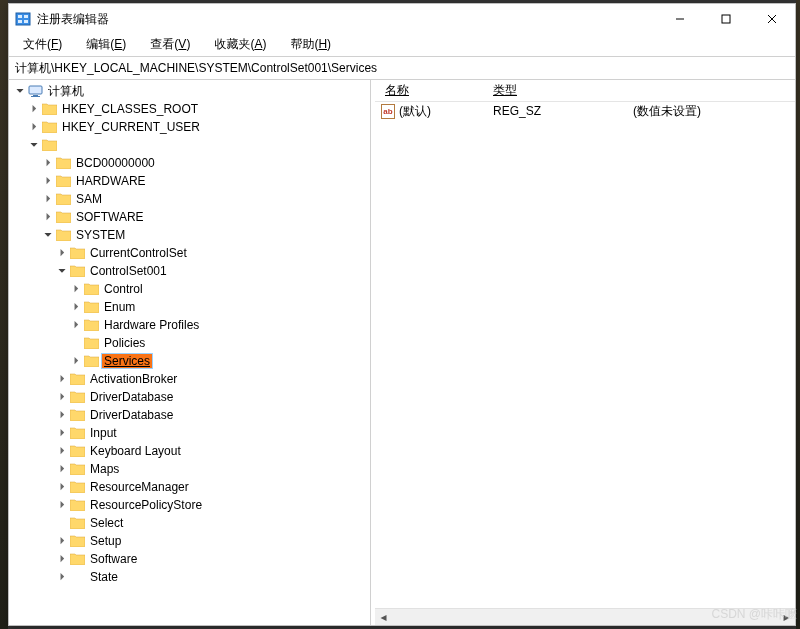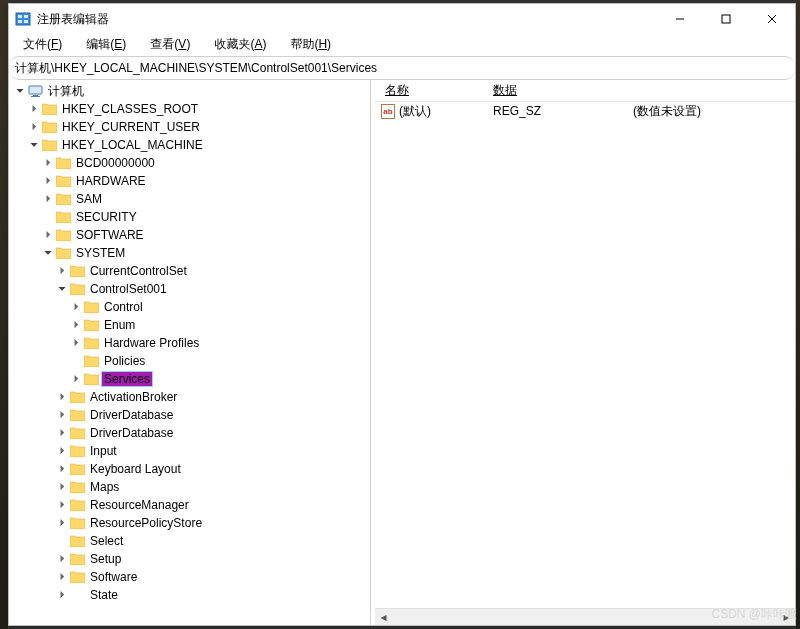--- a/index.html
+++ b/index.html
@@ -6,21 +6,21 @@
   body { width: 800px; height: 629px; background: #333; overflow: hidden; position: relative; }
   .window { position: absolute; top: 3px; left: 8px; right: 4px; bottom: 3px; background: #fff; border: 1px solid rgba(0,0,0,0.25); box-shadow: 0 2px 8px rgba(0,0,0,0.3); display: flex; flex-direction: column; }
   .titlebar { height: 30px; display: flex; align-items: center; padding-left: 6px; }
   .titlebar .app-icon { width: 16px; height: 16px; margin-right: 6px; display: flex; align-items: center; }
   .titlebar .title { flex: 1; font-size: 12px; }
   .sysbtns { display: flex; height: 100%; }
   .sysbtn { width: 46px; height: 100%; display: flex; align-items: center; justify-content: center; }
   .menubar { height: 22px; display: flex; align-items: flex-start; padding-left: 6px; gap: 8px; }
   .menuitem { padding: 2px 8px; cursor: default; }
   .menuitem .accel { text-decoration: underline; }
-  .addressbar { height: 24px; border-top: 1px solid #d0d0d0; border-bottom: 1px solid #d0d0d0; display: flex; align-items: center; padding: 0 6px; background: #fff; border-radius: 10px; }
+  .addressbar { height: 24px; border-top: 1px solid #d0d0d0; border-bottom: 1px solid #d0d0d0; display: flex; align-items: center; padding: 0 6px; background: #fff; }
   .content { flex: 1; display: flex; min-height: 0; }
   .tree-pane { width: 362px; overflow: auto; padding-top: 2px; border-right: 1px solid #d0d0d0; }
   .splitter { width: 4px; cursor: col-resize; background: transparent; }
   .list-pane { flex: 1; display: flex; flex-direction: column; min-height: 0; }
   .list-header { display: flex; height: 22px; align-items: center; border-bottom: 1px solid #e5e5e5; padding-left: 4px; text-decoration: underline; }
   .col-h { padding: 2px 6px; text-align: left; cursor: default; }
   .col-name { width: 108px; }
   .col-type { width: 140px; }
   .col-data { flex: 1; }
   .list-body { flex: 1; overflow: auto; position: relative; }
@@ -31,21 +31,21 @@
   .val-icon { width: 14px; height: 15px; background: #fff; border: 1px solid #b37a3f; display: flex; align-items: center; justify-content: center; font-size: 8px; font-weight: bold; color: #c0392b; }
   .hscroll { height: 17px; background: #f0f0f0; display: flex; align-items: center; border-top: 1px solid #e1e1e1; }
   .hscroll .arrow { width: 17px; height: 100%; display: flex; align-items: center; justify-content: center; color: #555; }
   .tree ul { list-style: none; padding-left: 14px; }
   .tree > ul { padding-left: 4px; }
   .tree-row { display: flex; align-items: center; height: 18px; white-space: nowrap; position: relative; }
   .expander { width: 14px; height: 14px; display: flex; align-items: center; justify-content: center; color: #6a6a6a; font-size: 10px; cursor: default; }
   .expander.open { color: #404040; }
   .ticon { width: 16px; height: 14px; display: flex; align-items: center; justify-content: center; margin-right: 3px; }
   .tlabel { padding: 0 2px; }
-  .tlabel.selected { background: #a21caf; outline: 1px solid #99d1ff; }
+  .tlabel.selected { background: #f97316; outline: 1px solid #99d1ff; text-decoration: underline; }
   .folder-svg { display: block; }
   .watermark { position: absolute; right: 3px; bottom: 6px; color: rgba(210,210,210,0.85); font-size: 12px; pointer-events: none; }
   .desktop-edge-l, .desktop-edge-r { position: absolute; top:0; bottom:0; width: 8px; background: linear-gradient(#3a3324,#202018); }
   .desktop-edge-l { left:0; }
   .desktop-edge-r { right:0; width:4px; }
 </style>
 </head>
 <body>
 
 <div class="desktop-edge-l"></div>
@@ -135,21 +135,20 @@
                 </div>
               </li>
               <li>
                 <div class="tree-row">
                   <span class="expander open">⏷</span>
                   <span class="ticon">
                     <svg class="folder-svg" width="15" height="12" viewBox="0 0 15 12">
                       <path d="M0 1h5l1 1h9v9a1 1 0 0 1-1 1H1a1 1 0 0 1-1-1z" fill="#ffd86b" stroke="#d9a43b" stroke-width="0.5"></path>
                     </svg>
                   </span>
-                  <span class="tlabel">HKEY_LOCAL_MACHINE</span>
                 </div>
                 <ul>
                   <li>
                     <div class="tree-row">
                       <span class="expander">⏵</span>
                       <span class="ticon">
                         <svg class="folder-svg" width="15" height="12" viewBox="0 0 15 12">
                           <path d="M0 1h5l1 1h9v9a1 1 0 0 1-1 1H1a1 1 0 0 1-1-1z" fill="#ffd86b" stroke="#d9a43b" stroke-width="0.5"></path>
                         </svg>
                       </span>
@@ -169,31 +168,20 @@
                   </li>
                   <li>
                     <div class="tree-row">
                       <span class="expander">⏵</span>
                       <span class="ticon">
                         <svg class="folder-svg" width="15" height="12" viewBox="0 0 15 12">
                           <path d="M0 1h5l1 1h9v9a1 1 0 0 1-1 1H1a1 1 0 0 1-1-1z" fill="#ffd86b" stroke="#d9a43b" stroke-width="0.5"></path>
                         </svg>
                       </span>
                       <span class="tlabel">SAM</span>
-                    </div>
-                  </li>
-                  <li>
-                    <div class="tree-row">
-                      <span class="expander"></span>
-                      <span class="ticon">
-                        <svg class="folder-svg" width="15" height="12" viewBox="0 0 15 12">
-                          <path d="M0 1h5l1 1h9v9a1 1 0 0 1-1 1H1a1 1 0 0 1-1-1z" fill="#ffd86b" stroke="#d9a43b" stroke-width="0.5"></path>
-                        </svg>
-                      </span>
-                      <span class="tlabel">SECURITY</span>
                     </div>
                   </li>
                   <li>
                     <div class="tree-row">
                       <span class="expander">⏵</span>
                       <span class="ticon">
                         <svg class="folder-svg" width="15" height="12" viewBox="0 0 15 12">
                           <path d="M0 1h5l1 1h9v9a1 1 0 0 1-1 1H1a1 1 0 0 1-1-1z" fill="#ffd86b" stroke="#d9a43b" stroke-width="0.5"></path>
                         </svg>
                       </span>
@@ -423,21 +411,21 @@
                 </ul>
               </li>
             </ul>
           </li>
         </ul>
       </div>
     <div class="splitter"></div>
     <div class="list-pane">
       <div class="list-header">
         <div class="col-h col-name">名称</div>
-        <div class="col-h col-data">数据</div>
+        <div class="col-h col-type">类型</div>
       </div>
       <div class="list-body" id="list-body">
           <div class="list-row">
             <div class="cell-name">
               <span class="val-icon">ab</span>
               <span>(默认)</span>
             </div>
             <div class="cell-type">REG_SZ</div>
             <div class="cell-data">(数值未设置)</div>
           </div>

